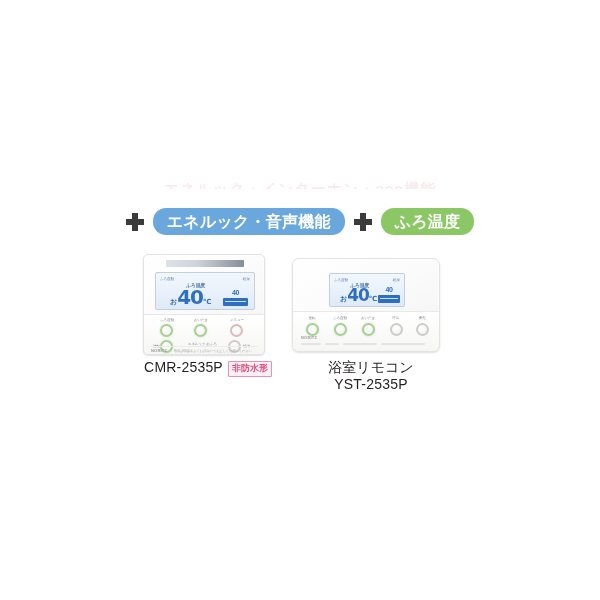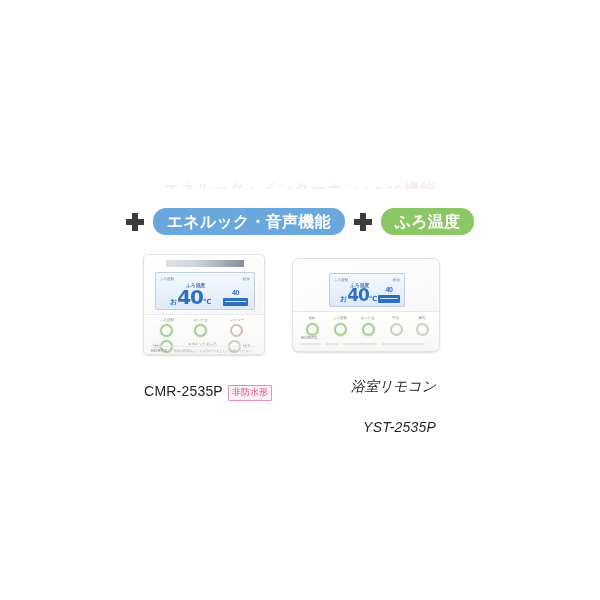--- a/index.html
+++ b/index.html
@@ -310,44 +310,43 @@
   
   .caption {
     position: absolute;
     text-align: center;
     font-size: 14px;
     line-height: 17px;
     color: #231f20;
     white-space: nowrap;
   }
   #caption-kitchen { left: 118px; top: 359px; width: 180px; text-align: center; }
-  #caption-bath    { left: 306px; top: 378px; width: 130px; text-align: right; font-style: italic; }
+  #caption-bath    { left: 306px; top: 359px; width: 130px; text-align: center; }
 
   .caption-line2 {
     display: inline-flex;
     align-items: center;
     justify-content: center;
     gap: 5px;
     white-space: nowrap;
-    margin-top: 24px;
   }
   .model {
     font-size: 14px;
     letter-spacing: 0.2px;
   }
   .wp-badge {
     display: inline-block;
     border: 1px solid #e892ad;
     background: #fdf0f4;
     color: #e0507f;
     font-size: 9px;
     line-height: 11px;
     padding: 1px 3px 2px 3px;
     border-radius: 1px;
-    font-weight: normal;
+    font-weight: bold;
     letter-spacing: 0;
     transform: translateY(1px);
   }
 </style>
 </head>
 <body>
 
 <div id="stage">
 
   <div class="clipped-headline">エネルック・インターホン・eco機能</div>

